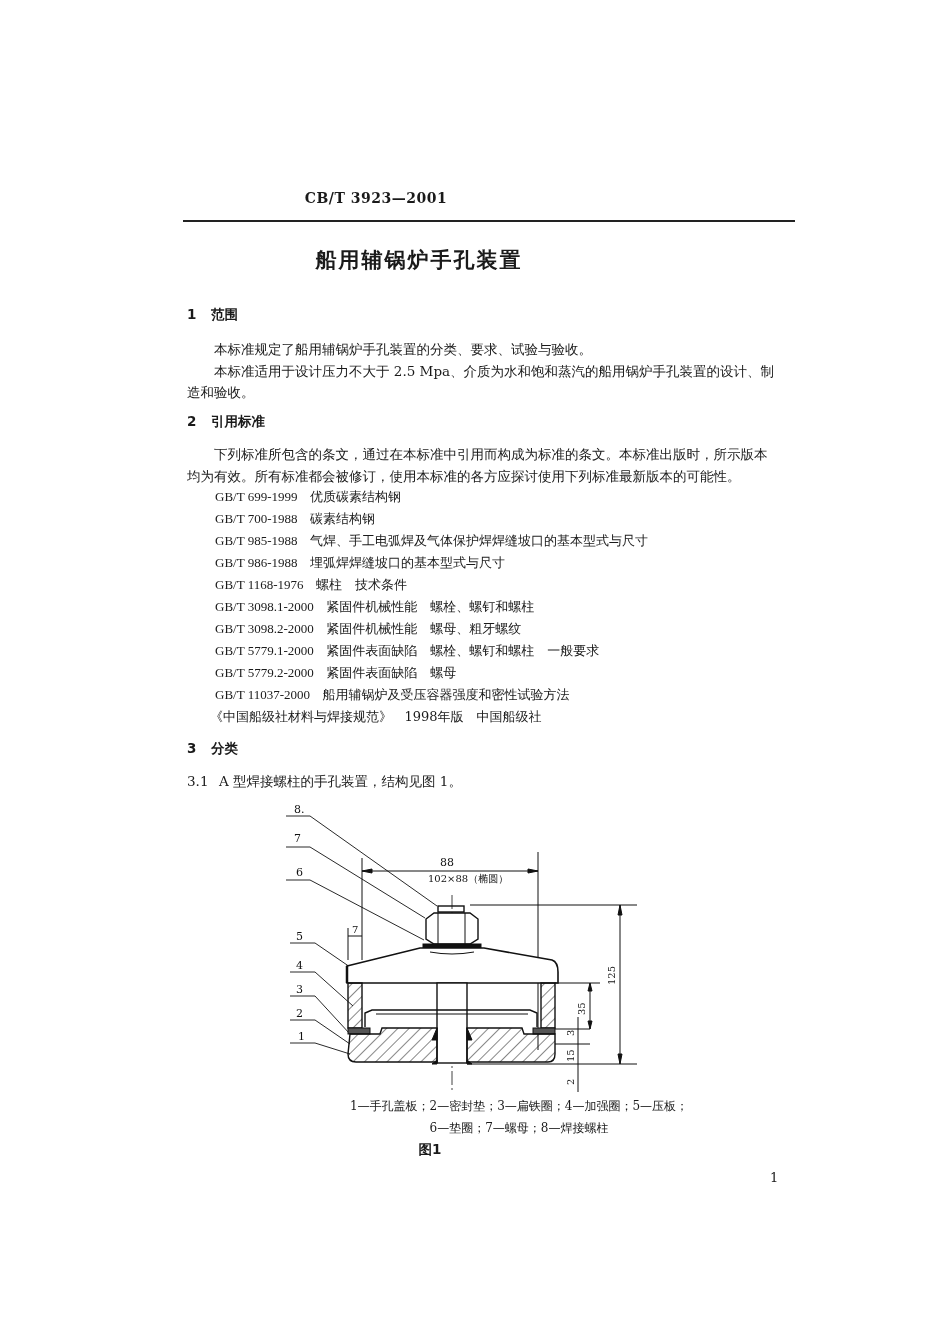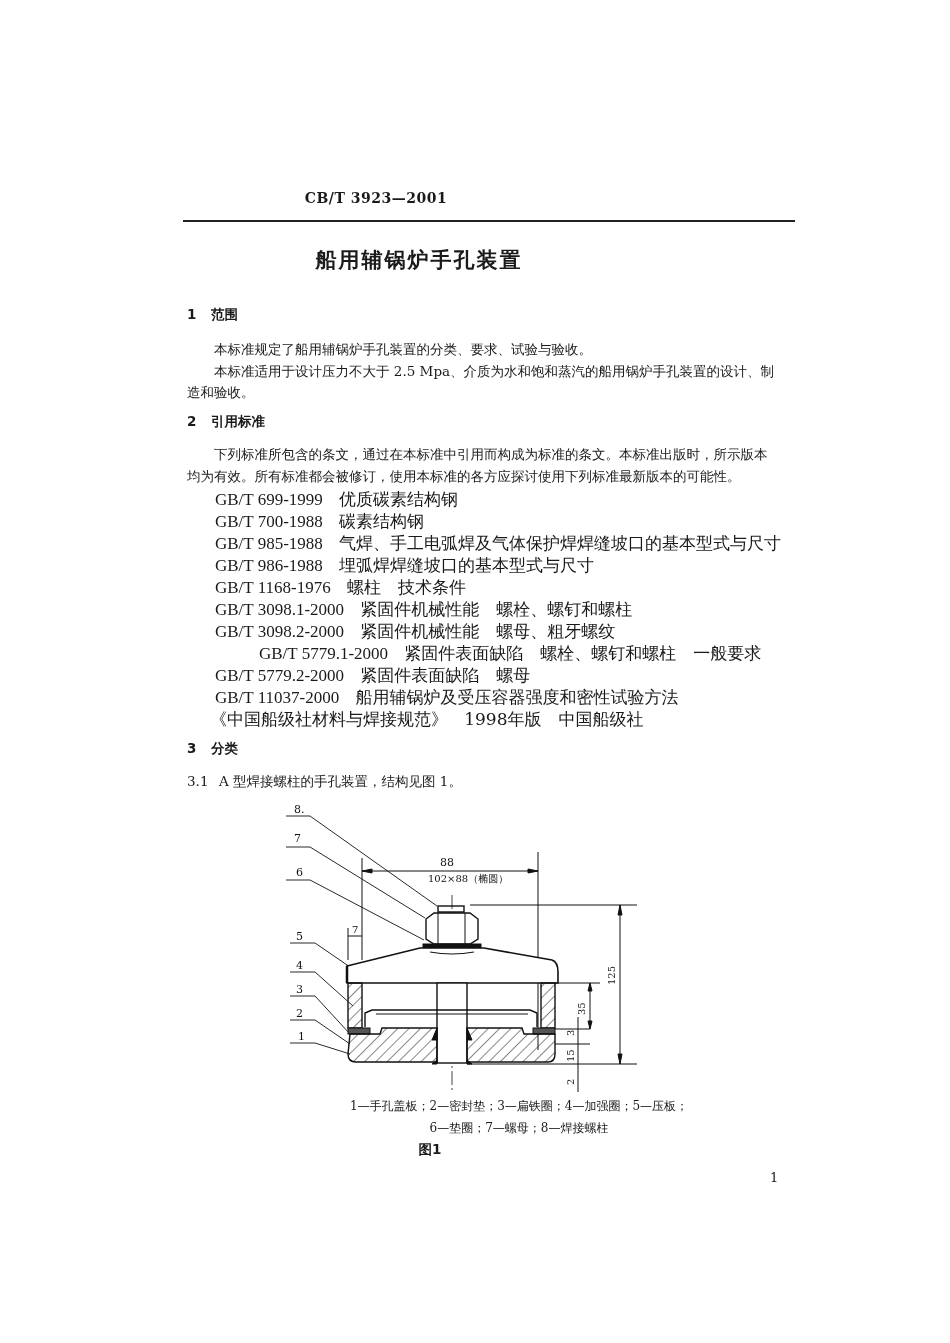--- a/index.html
+++ b/index.html
@@ -8,21 +8,21 @@
   .abs { position: absolute; }
   .std-code { left: 0; width: 752px; top: 190px; text-align: center; font-size: 14px;
               font-family: "DejaVu Serif", serif; font-weight: bold; letter-spacing: 0.5px; }
   .rule { left: 183px; width: 612px; top: 220px; height: 2px; background: #222; }
   .title { left: 0; width: 838px; top: 246px; text-align: center; font-size: 21px;
            font-family: "DejaVu Sans", sans-serif; font-weight: bold; letter-spacing: 2px; }
   .h { font-family: "DejaVu Sans", sans-serif; font-size: 13.5px; font-weight: bold; }
   .h .num { display: inline-block; width: 24px; }
   .p { font-size: 13.5px; line-height: 22px; }
   .ind { text-indent: 27px; }
-  .ref { left: 215px; font-size: 17px; white-space: pre; text-align: right; }
+  .ref { left: 215px; font-size: 13px; white-space: pre; text-align: right; }
   .ref .code { font-family: "Liberation Serif", serif; }
   .legend { left: 0; width: 950px; text-align: center; font-size: 12px; padding-left: 44px; }
   .fig-title { left: 0; width: 860px; text-align: center; font-size: 13.5px; font-weight: bold;
                font-family: "DejaVu Sans", sans-serif; }
   .page-num { left: 770px; top: 1170px; font-size: 13px; }
   svg text { font-family: "DejaVu Serif", serif; }
 </style>
 </head>
 <body>
 
@@ -44,21 +44,21 @@
 <div class="abs p" style="left:187px; top:465px; white-space:nowrap;">均为有效。所有标准都会被修订，使用本标准的各方应探讨使用下列标准最新版本的可能性。</div>
 
 <div>
   <div class="abs ref" style="top:488px;"><span class="code">GB/T 699-1999</span>   <span>优质碳素结构钢</span></div>
   <div class="abs ref" style="top:510px;"><span class="code">GB/T 700-1988</span>   <span>碳素结构钢</span></div>
   <div class="abs ref" style="top:532px;"><span class="code">GB/T 985-1988</span>   <span>气焊、手工电弧焊及气体保护焊焊缝坡口的基本型式与尺寸</span></div>
   <div class="abs ref" style="top:554px;"><span class="code">GB/T 986-1988</span>   <span>埋弧焊焊缝坡口的基本型式与尺寸</span></div>
   <div class="abs ref" style="top:576px;"><span class="code">GB/T 1168-1976</span>   <span>螺柱　技术条件</span></div>
   <div class="abs ref" style="top:598px;"><span class="code">GB/T 3098.1-2000</span>   <span>紧固件机械性能　螺栓、螺钉和螺柱</span></div>
   <div class="abs ref" style="top:620px;"><span class="code">GB/T 3098.2-2000</span>   <span>紧固件机械性能　螺母、粗牙螺纹</span></div>
-  <div class="abs ref" style="top:642px;margin-left:44px;"><span class="code">GB/T 5779.1-2000</span>   <span>紧固件表面缺陷　螺栓、螺钉和螺柱　一般要求</span></div>
+  <div class="abs ref" style="top:642px;"><span class="code">GB/T 5779.1-2000</span>   <span>紧固件表面缺陷　螺栓、螺钉和螺柱　一般要求</span></div>
   <div class="abs ref" style="top:664px;"><span class="code">GB/T 5779.2-2000</span>   <span>紧固件表面缺陷　螺母</span></div>
   <div class="abs ref" style="top:686px;"><span class="code">GB/T 11037-2000</span>   <span>船用辅锅炉及受压容器强度和密性试验方法</span></div>
   <div class="abs ref" style="left:210px; top:708px;"><span>《中国船级社材料与焊接规范》</span>   <span>1998年版　中国船级社</span></div>
 </div>
 
 <div class="abs h" style="left:187px; top:740px;">
   <span class="num">3</span><span>分类</span>
 </div>
 <div class="abs p" style="left:187px; top:770px;">
   <span style="display:inline-block; width:32px;">3.1</span><span>A 型焊接螺柱的手孔装置，结构见图 1。</span>

